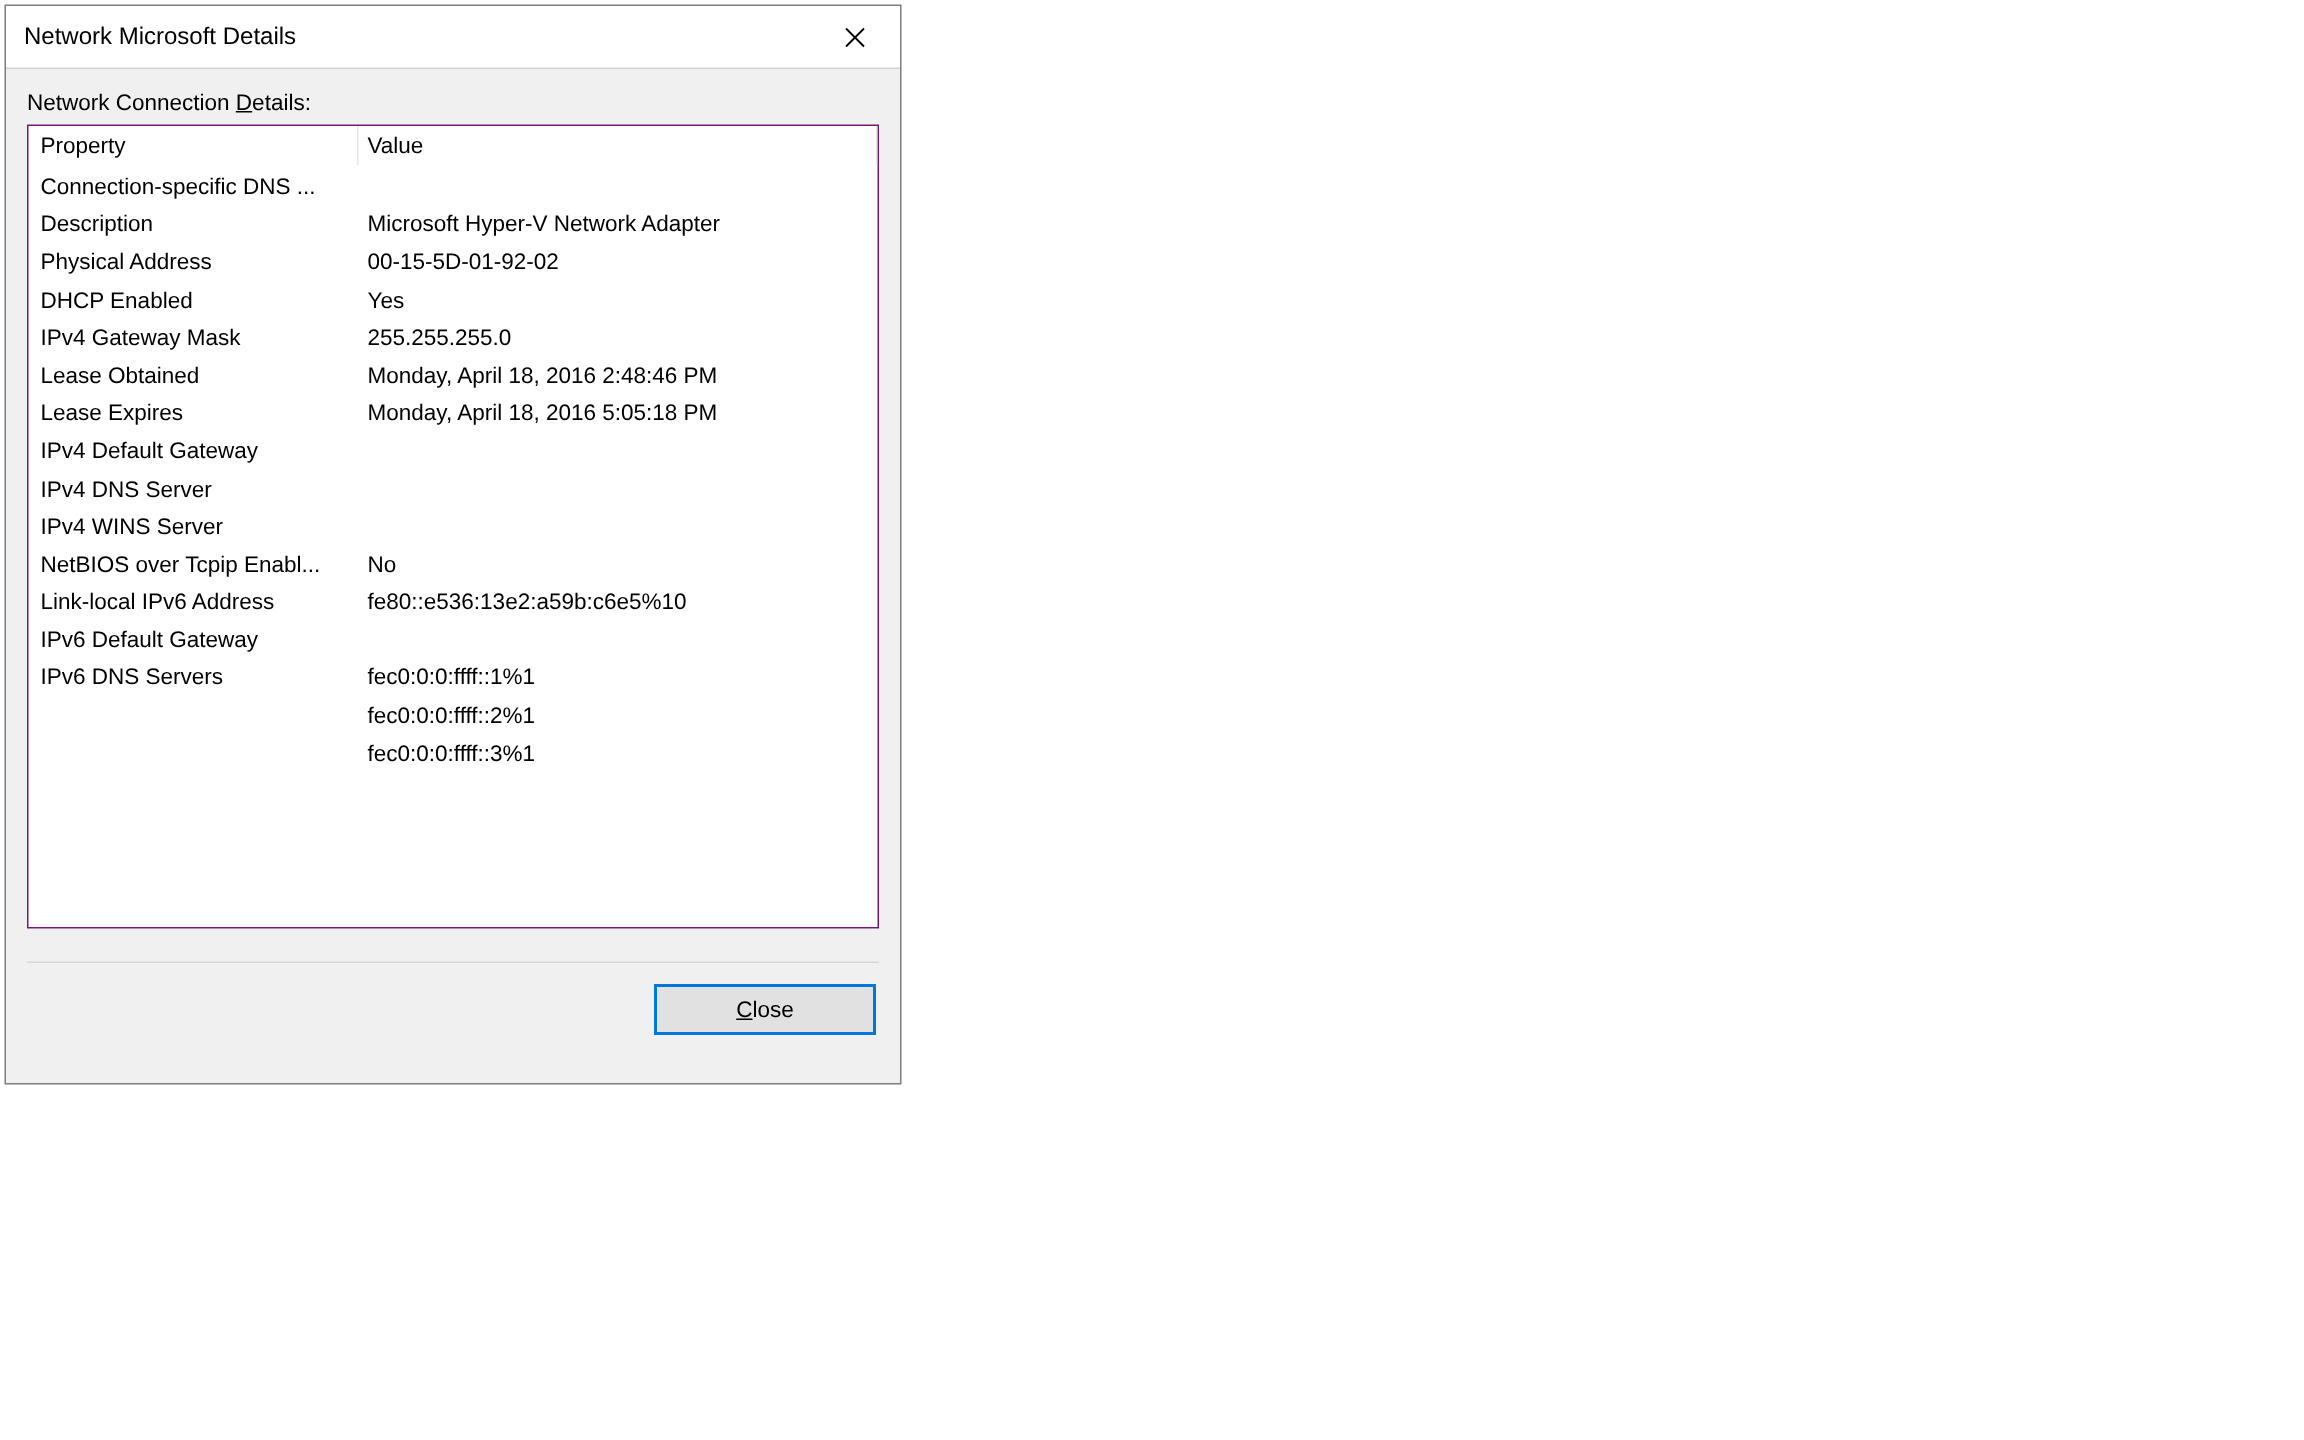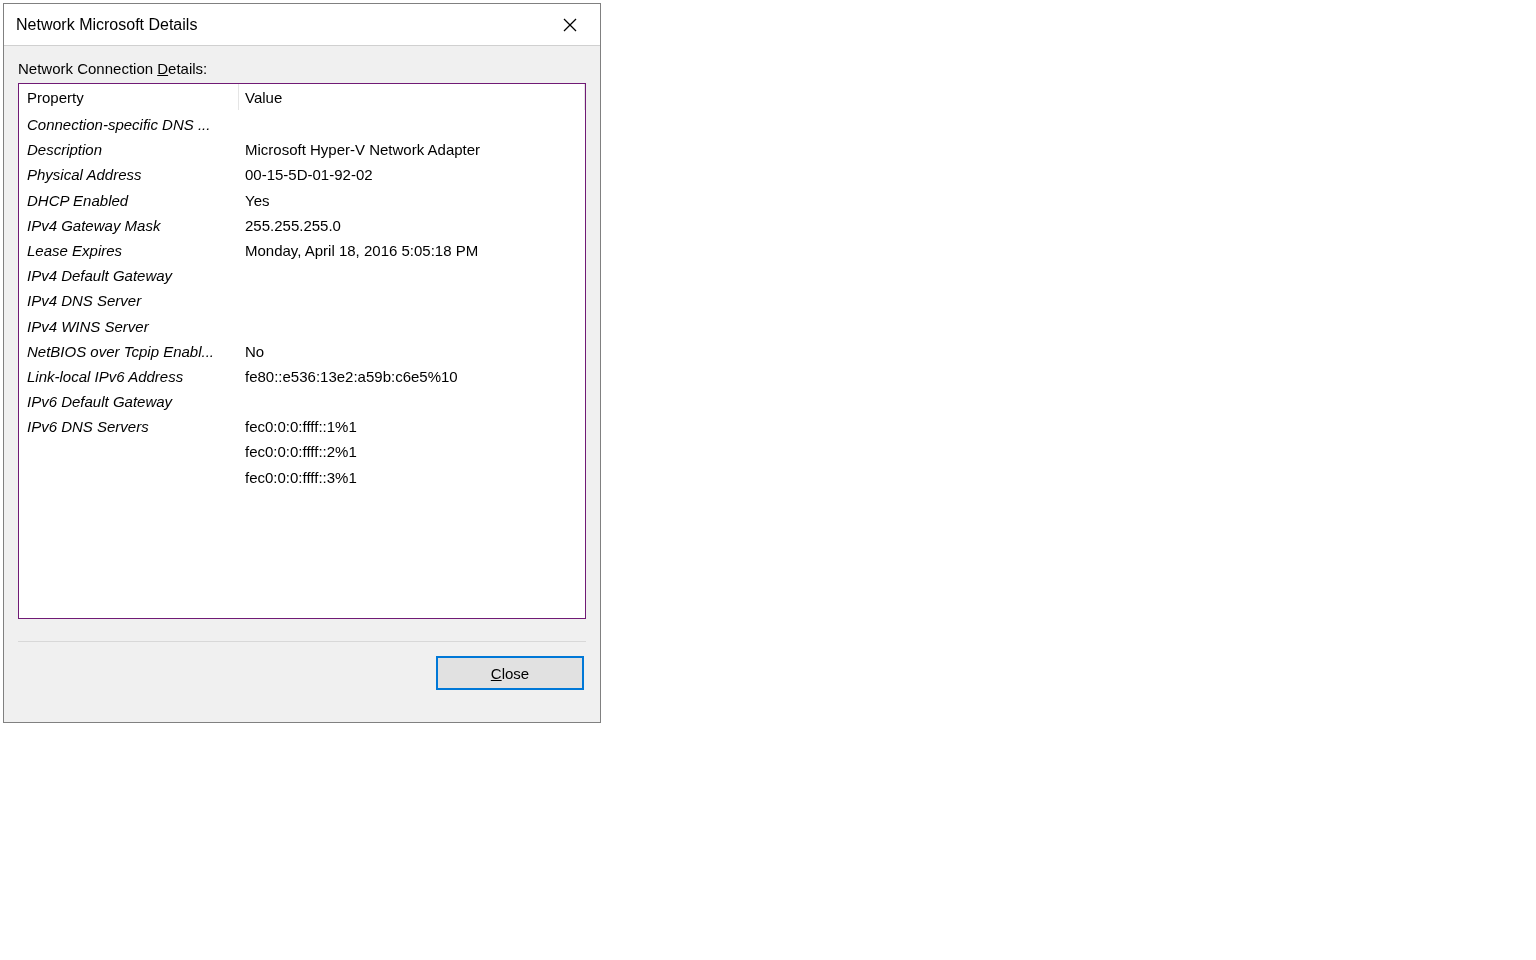--- a/index.html
+++ b/index.html
@@ -111,21 +111,20 @@
       color: #000000;
       line-height: 25.2px;
       height: 25.2px;
     }
     .row .p {
       width: 220px;
       padding-left: 8px;
       white-space: nowrap;
       overflow: hidden;
       text-overflow: clip;
-      font-style: italic;
     }
     .row .v {
       flex: 1;
       padding-left: 6px;
       white-space: nowrap;
       overflow: hidden;
     }
     .hr-sep {
       margin: 22px 0 14px 0;
       border: none;
@@ -192,20 +191,24 @@
           </div>
           <div class="row">
             <div class="p">DHCP Enabled</div>
             <div class="v">Yes</div>
           </div>
           <div class="row">
             <div class="p">IPv4 Gateway Mask</div>
             <div class="v">255.255.255.0</div>
           </div>
           <div class="row">
+            <div class="p">Lease Obtained</div>
+            <div class="v">Monday, April 18, 2016 2:48:46 PM</div>
+          </div>
+          <div class="row">
             <div class="p">Lease Expires</div>
             <div class="v">Monday, April 18, 2016 5:05:18 PM</div>
           </div>
           <div class="row">
             <div class="p">IPv4 Default Gateway</div>
             <div class="v"></div>
           </div>
           <div class="row">
             <div class="p">IPv4 DNS Server</div>
             <div class="v"></div>

